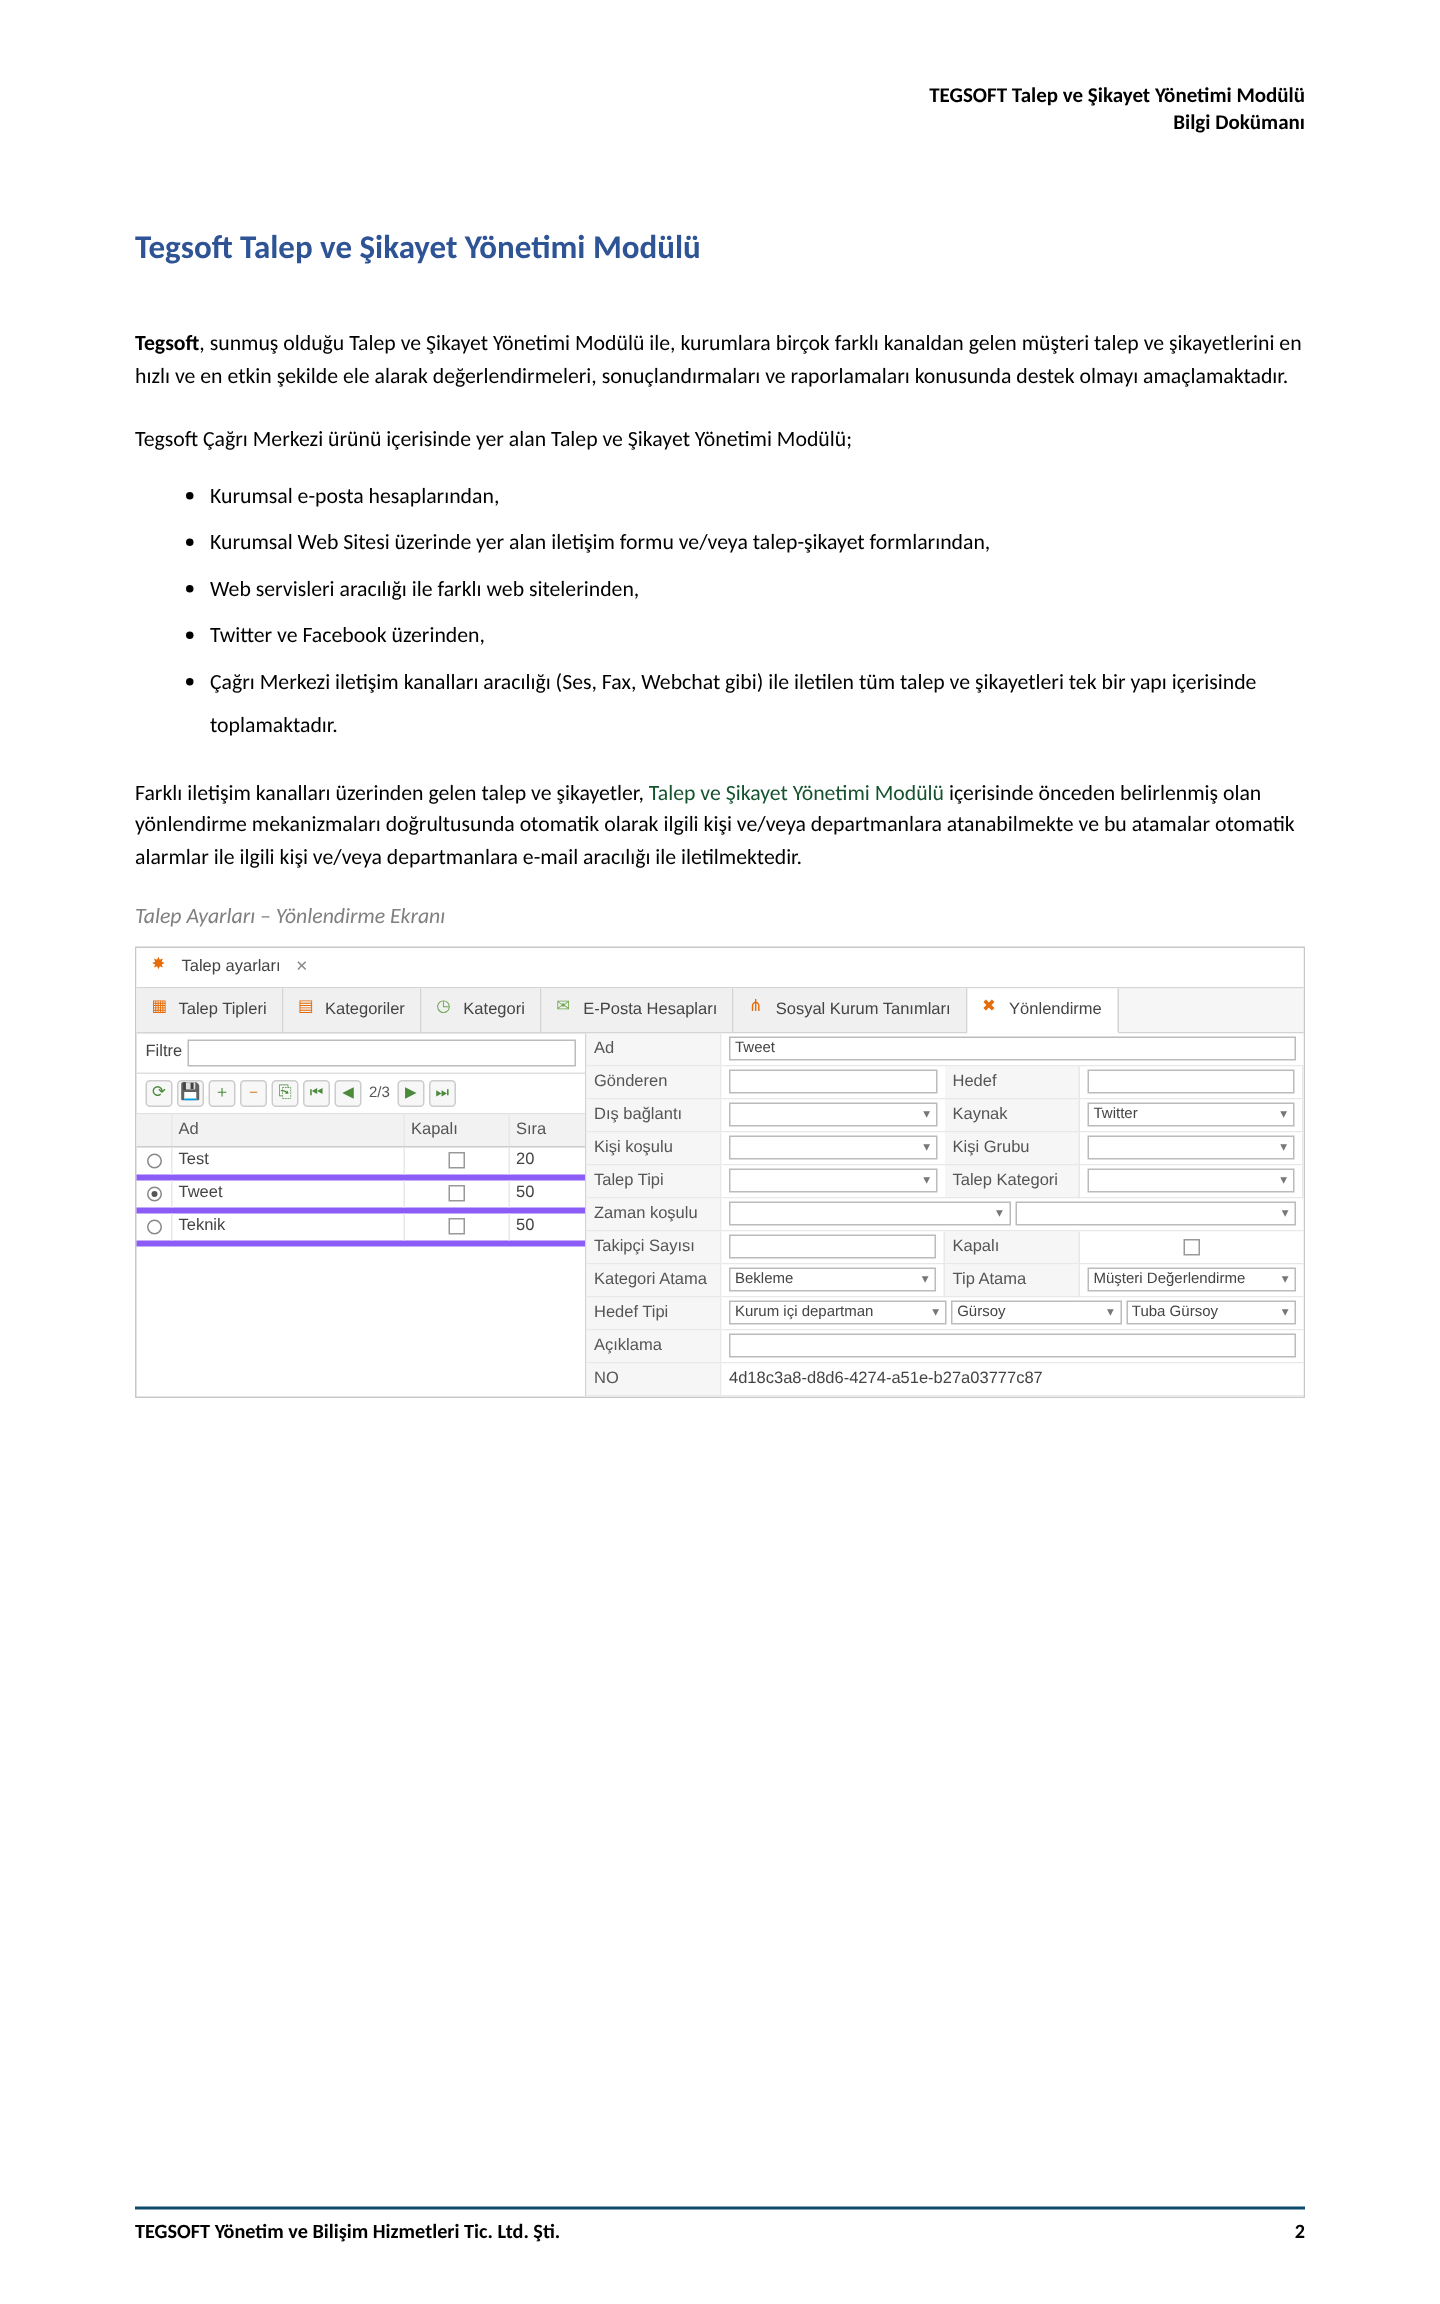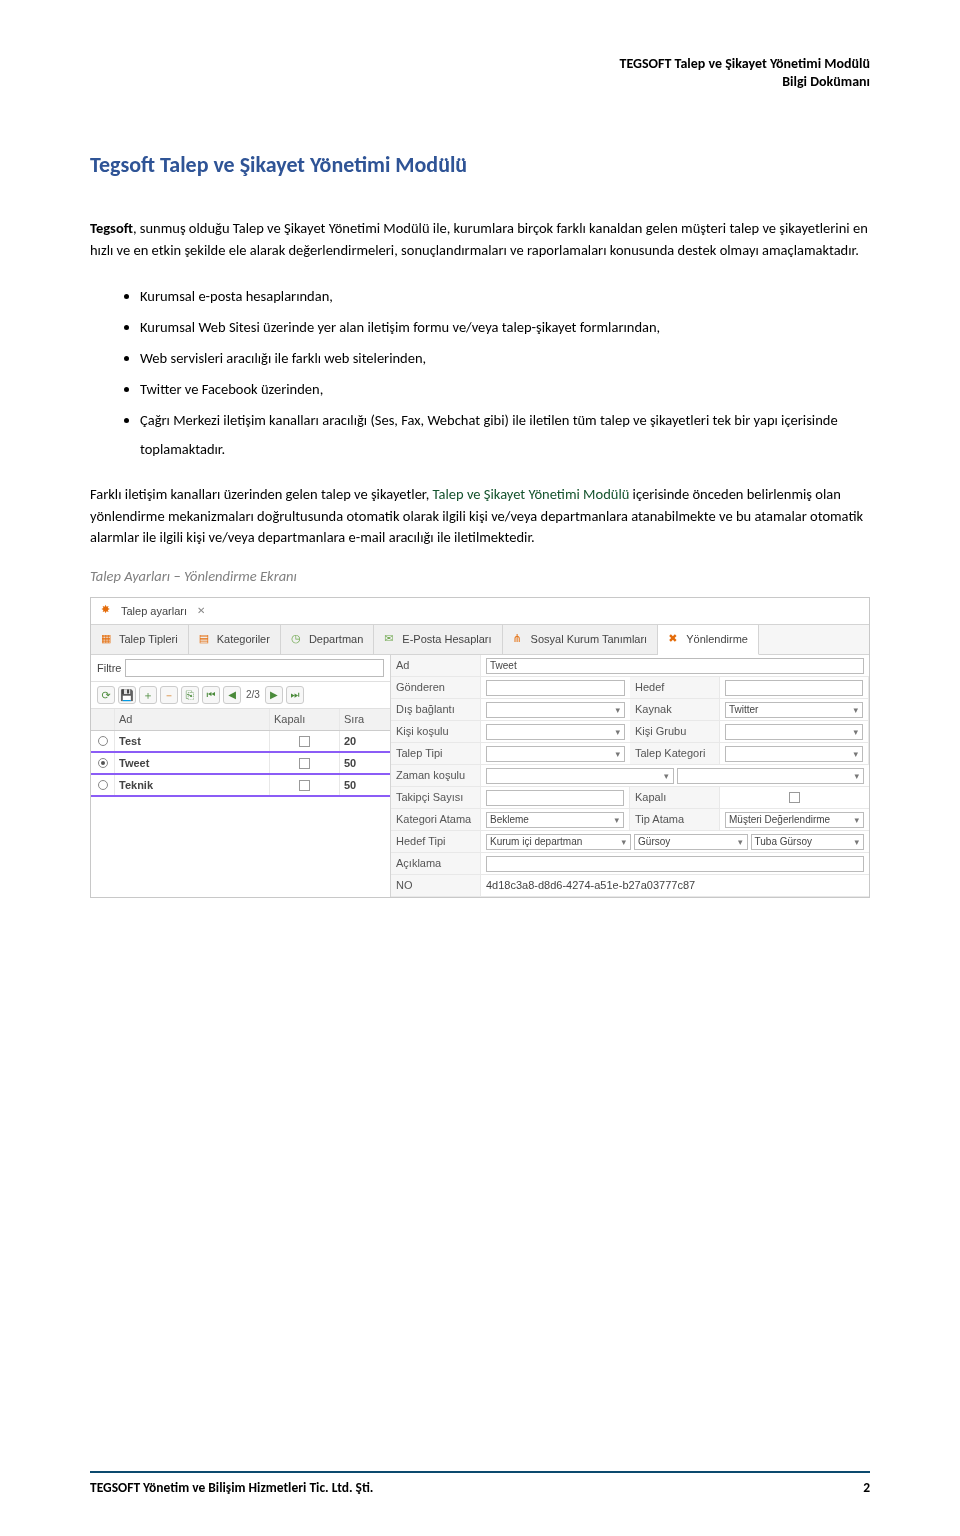--- a/index.html
+++ b/index.html
@@ -106,24 +106,23 @@
     display: flex; align-items: center; justify-content: center;
     font-size: 11px; background: #f7f7f7;
   }
   .tb-green { color: #4a8a3a; }
   .tb-orange { color: #d67a1e; }
   .tb-nav { color: #4a8a3a; font-size: 10px; }
   .pgtxt { font-size: 10px; color: #555; padding: 0 2px; }
   .grid-head, .grid-row {
     display: grid;
     grid-template-columns: 24px 1fr 70px 50px;
-    border-bottom: 2px solid #8b5cf6;
+    border-bottom: 4px solid #8b5cf6;
     align-items: center;
     height: 22px;
-    font-weight: bold;
   }
   .grid-head { background: #f2f2f2; border-bottom: 1px solid #ccc; font-weight: normal; color: #555; }
   .grid-head > div, .grid-row > div { padding: 0 4px; border-right: 1px solid #e8e8e8; height: 100%; display: flex; align-items: center; }
   .grid-head > div:last-child, .grid-row > div:last-child { border-right: none; }
   .radio-dot {
     width: 10px; height: 10px; border: 1px solid #888; border-radius: 50%;
     margin: 0 auto; position: relative;
   }
   .radio-dot.sel::after {
     content: ""; position: absolute; left: 2px; top: 2px; width: 4px; height: 4px;
@@ -182,20 +181,21 @@
     <div>TEGSOFT Talep ve Şikayet Yönetimi Modülü</div>
     <div>Bilgi Dokümanı</div>
   </div>
 
   <h1 class="title">Tegsoft Talep ve Şikayet Yönetimi Modülü</h1>
 
   <p class="intro">
     <span class="brand">Tegsoft</span><span>, sunmuş olduğu Talep ve Şikayet Yönetimi Modülü ile, kurumlara birçok farklı kanaldan gelen müşteri talep ve şikayetlerini en hızlı ve en etkin şekilde ele alarak değerlendirmeleri, sonuçlandırmaları ve raporlamaları konusunda destek olmayı amaçlamaktadır.</span>
   </p>
 
+  <p class="lead2">Tegsoft Çağrı Merkezi ürünü içerisinde yer alan Talep ve Şikayet Yönetimi Modülü;</p>
 
   <ul class="bullets">
     <li>Kurumsal e-posta hesaplarından,</li>
     <li>Kurumsal Web Sitesi üzerinde yer alan iletişim formu ve/veya talep-şikayet formlarından,</li>
     <li>Web servisleri aracılığı ile farklı web sitelerinden,</li>
     <li>Twitter ve Facebook üzerinden,</li>
     <li>Çağrı Merkezi iletişim kanalları aracılığı (Ses, Fax, Webchat gibi)  ile iletilen tüm talep ve şikayetleri tek bir yapı içerisinde toplamaktadır.</li>
   </ul>
 
   <p class="para3">
@@ -214,21 +214,21 @@
       <div class="tab">
           <span class="ic ic-orange">▦</span>
           <span>Talep Tipleri</span>
         </div>
       <div class="tab">
           <span class="ic ic-orange">▤</span>
           <span>Kategoriler</span>
         </div>
       <div class="tab">
           <span class="ic ic-green">◷</span>
-          <span>Departman</span>
+          <span>Kategori</span>
         </div>
       <div class="tab">
           <span class="ic ic-green">✉</span>
           <span>E-Posta Hesapları</span>
         </div>
       <div class="tab">
           <span class="ic ic-share">⋔</span>
           <span>Sosyal Kurum Tanımları</span>
         </div>
       <div class="tab active">

